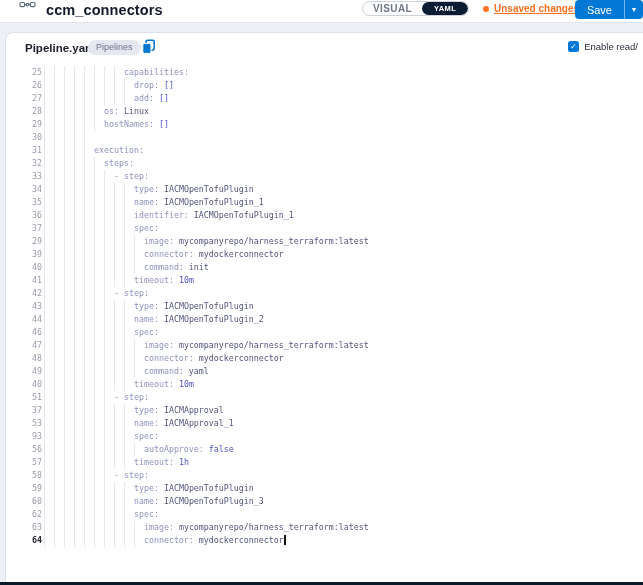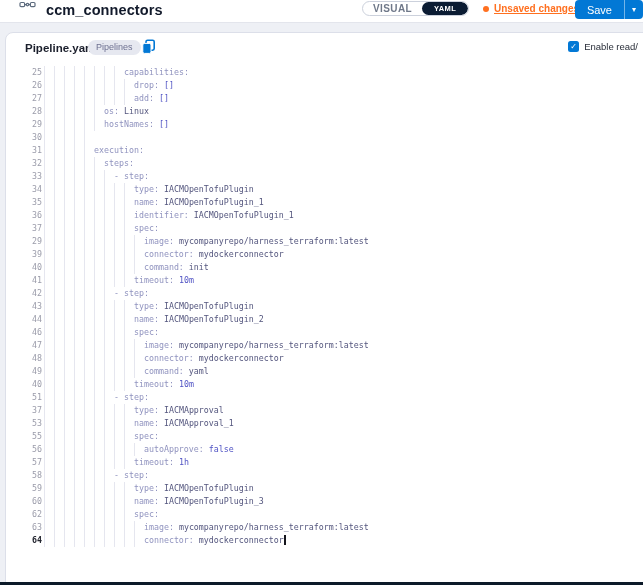--- a/index.html
+++ b/index.html
@@ -157,21 +157,21 @@
       <div class="code-line"><span class="line-num">43</span><span class="guides" style="width: 90px;"></span><span class="code-text">                  <span class="seg-k">type:</span><span class="seg-v"> IACMOpenTofuPlugin</span></span></div>
       <div class="code-line"><span class="line-num">44</span><span class="guides" style="width: 90px;"></span><span class="code-text">                  <span class="seg-k">name:</span><span class="seg-v"> IACMOpenTofuPlugin_2</span></span></div>
       <div class="code-line"><span class="line-num">46</span><span class="guides" style="width: 90px;"></span><span class="code-text">                  <span class="seg-k">spec:</span></span></div>
       <div class="code-line"><span class="line-num">47</span><span class="guides" style="width: 100px;"></span><span class="code-text">                    <span class="seg-k">image:</span><span class="seg-v"> mycompanyrepo/harness_terraform:latest</span></span></div>
       <div class="code-line"><span class="line-num">48</span><span class="guides" style="width: 100px;"></span><span class="code-text">                    <span class="seg-k">connector:</span><span class="seg-v"> mydockerconnector</span></span></div>
       <div class="code-line"><span class="line-num">49</span><span class="guides" style="width: 100px;"></span><span class="code-text">                    <span class="seg-k">command:</span><span class="seg-v"> yaml</span></span></div>
       <div class="code-line"><span class="line-num">40</span><span class="guides" style="width: 90px;"></span><span class="code-text">                  <span class="seg-k">timeout:</span><span class="seg-s"> 10m</span></span></div>
       <div class="code-line"><span class="line-num">51</span><span class="guides" style="width: 70px;"></span><span class="code-text">              <span class="seg-k">- step:</span></span></div>
       <div class="code-line"><span class="line-num">37</span><span class="guides" style="width: 90px;"></span><span class="code-text">                  <span class="seg-k">type:</span><span class="seg-v"> IACMApproval</span></span></div>
       <div class="code-line"><span class="line-num">53</span><span class="guides" style="width: 90px;"></span><span class="code-text">                  <span class="seg-k">name:</span><span class="seg-v"> IACMApproval_1</span></span></div>
-      <div class="code-line"><span class="line-num">55</span><span class="guides" style="width: 90px;"></span><span class="code-text">                  <span class="seg-k">spec:</span></span></div>
+      <div class="code-line"><span class="line-num">93</span><span class="guides" style="width: 90px;"></span><span class="code-text">                  <span class="seg-k">spec:</span></span></div>
       <div class="code-line"><span class="line-num">56</span><span class="guides" style="width: 100px;"></span><span class="code-text">                    <span class="seg-k">autoApprove:</span><span class="seg-s"> false</span></span></div>
       <div class="code-line"><span class="line-num">57</span><span class="guides" style="width: 90px;"></span><span class="code-text">                  <span class="seg-k">timeout:</span><span class="seg-s"> 1h</span></span></div>
       <div class="code-line"><span class="line-num">58</span><span class="guides" style="width: 70px;"></span><span class="code-text">              <span class="seg-k">- step:</span></span></div>
       <div class="code-line"><span class="line-num">59</span><span class="guides" style="width: 90px;"></span><span class="code-text">                  <span class="seg-k">type:</span><span class="seg-v"> IACMOpenTofuPlugin</span></span></div>
       <div class="code-line"><span class="line-num">60</span><span class="guides" style="width: 90px;"></span><span class="code-text">                  <span class="seg-k">name:</span><span class="seg-v"> IACMOpenTofuPlugin_3</span></span></div>
       <div class="code-line"><span class="line-num">62</span><span class="guides" style="width: 90px;"></span><span class="code-text">                  <span class="seg-k">spec:</span></span></div>
       <div class="code-line"><span class="line-num">63</span><span class="guides" style="width: 100px;"></span><span class="code-text">                    <span class="seg-k">image:</span><span class="seg-v"> mycompanyrepo/harness_terraform:latest</span></span></div>
       <div class="code-line"><span class="line-num active">64</span><span class="guides" style="width: 100px;"></span><span class="code-text">                    <span class="seg-k">connector:</span><span class="seg-v"> mydockerconnector</span><span class="caret"></span></span></div>
     </div>
 

